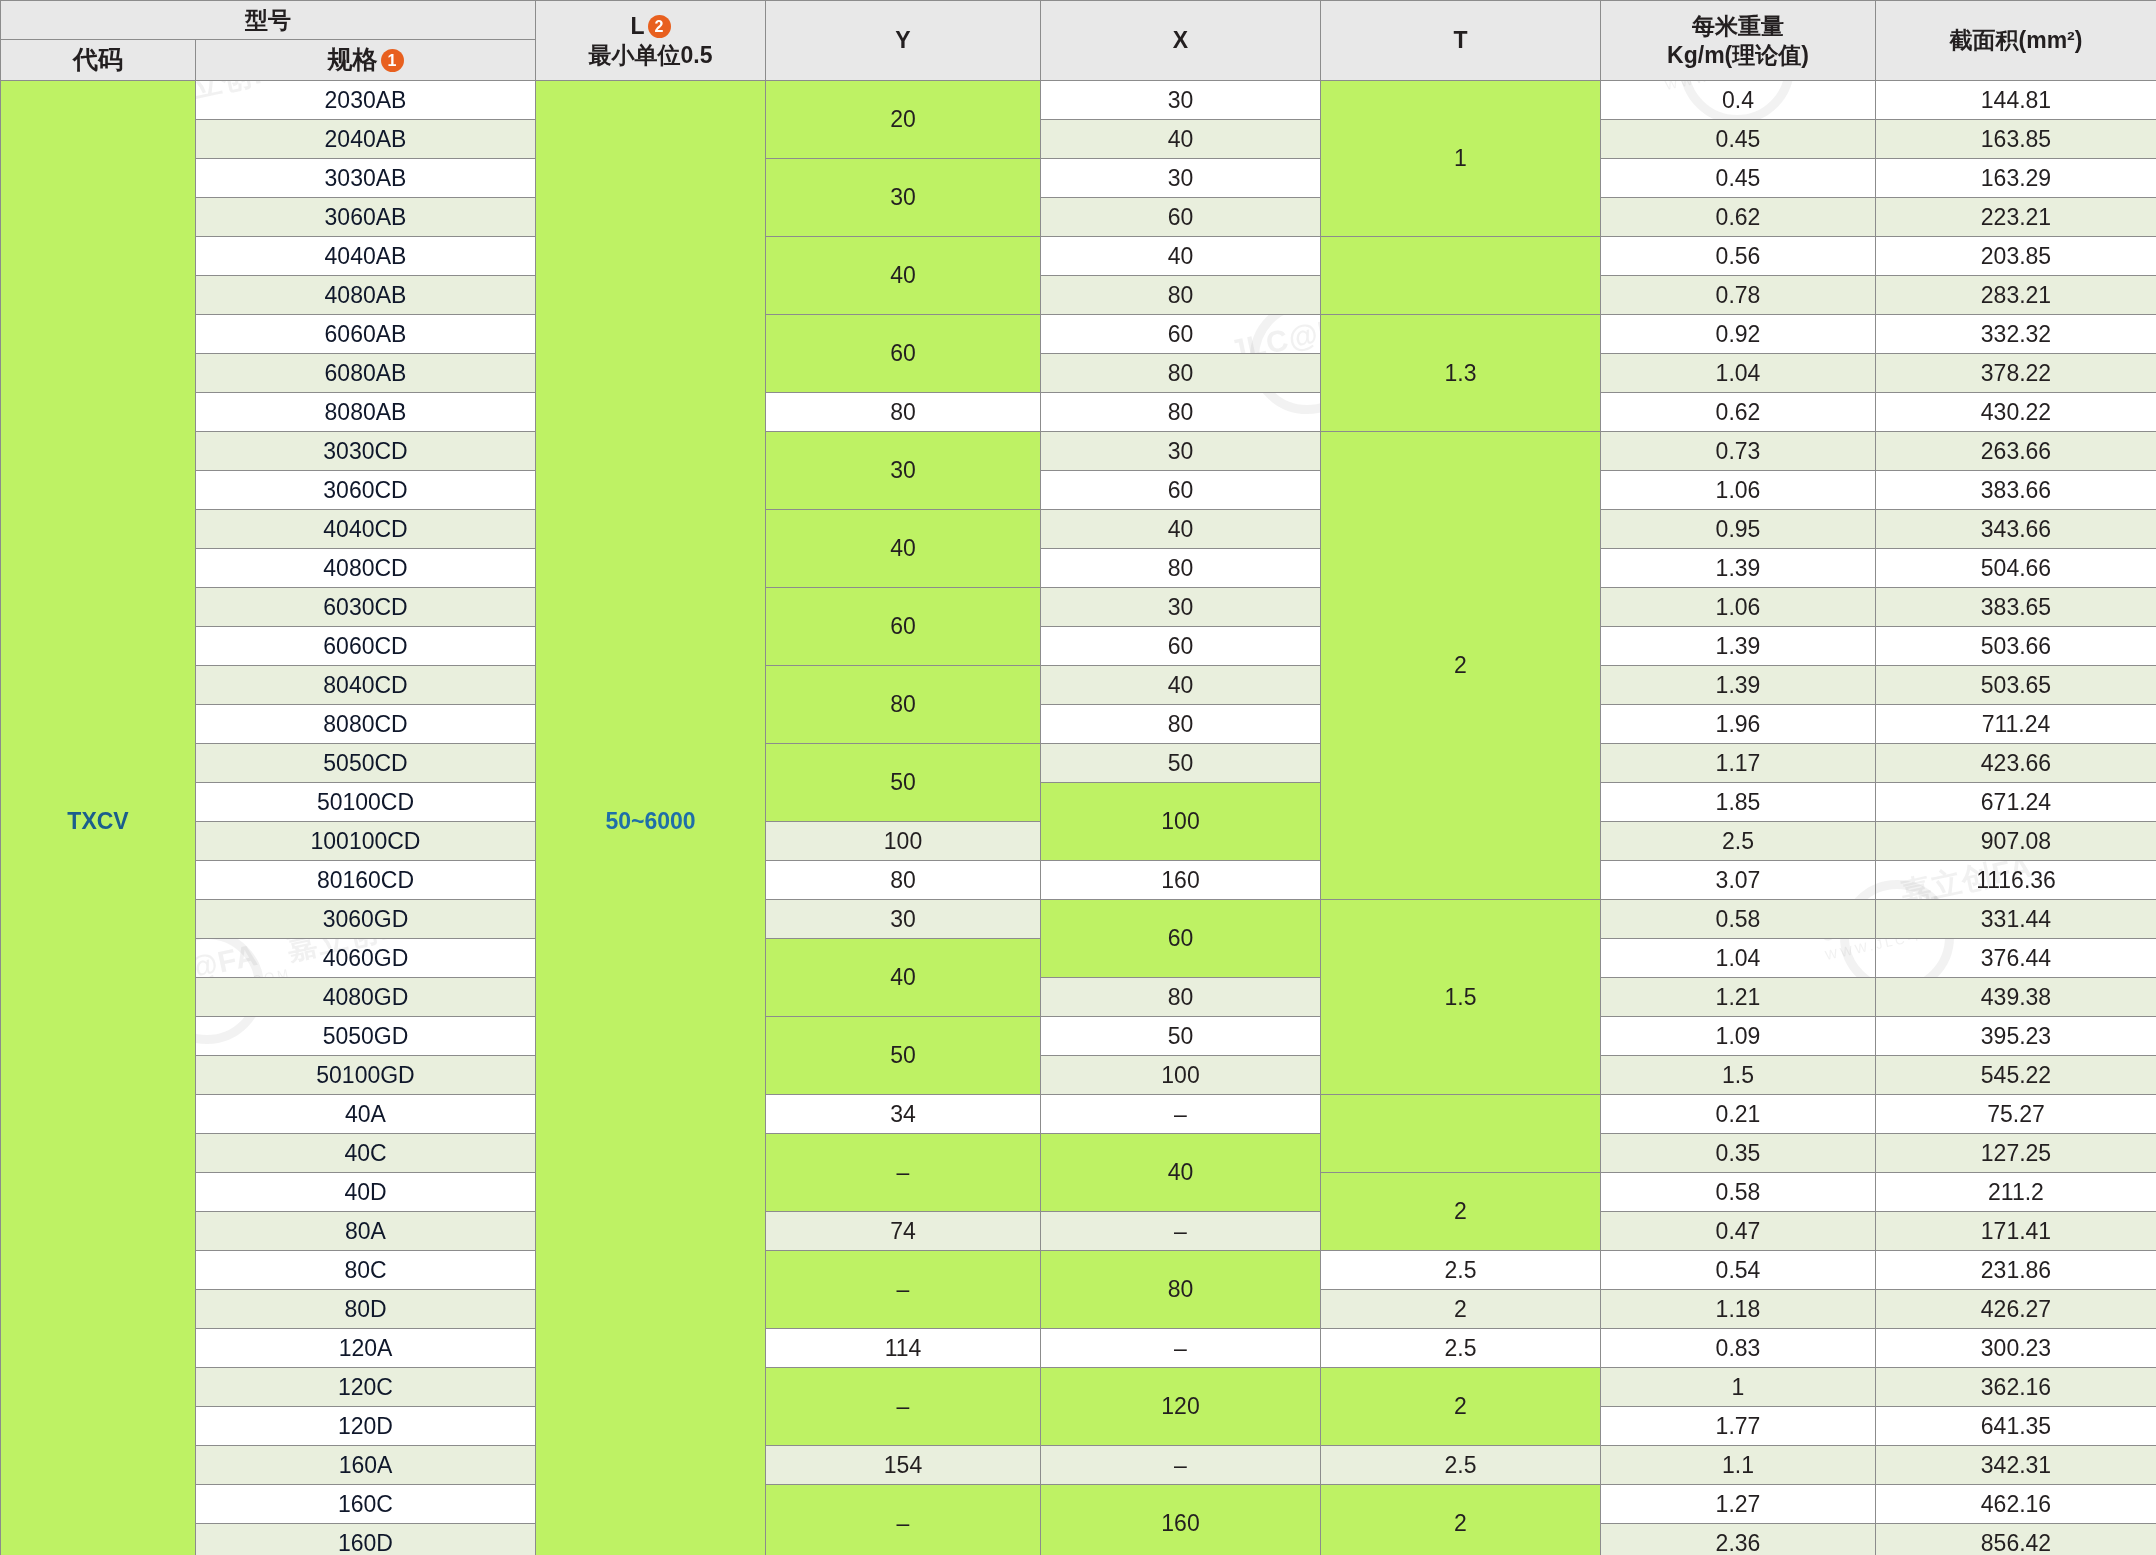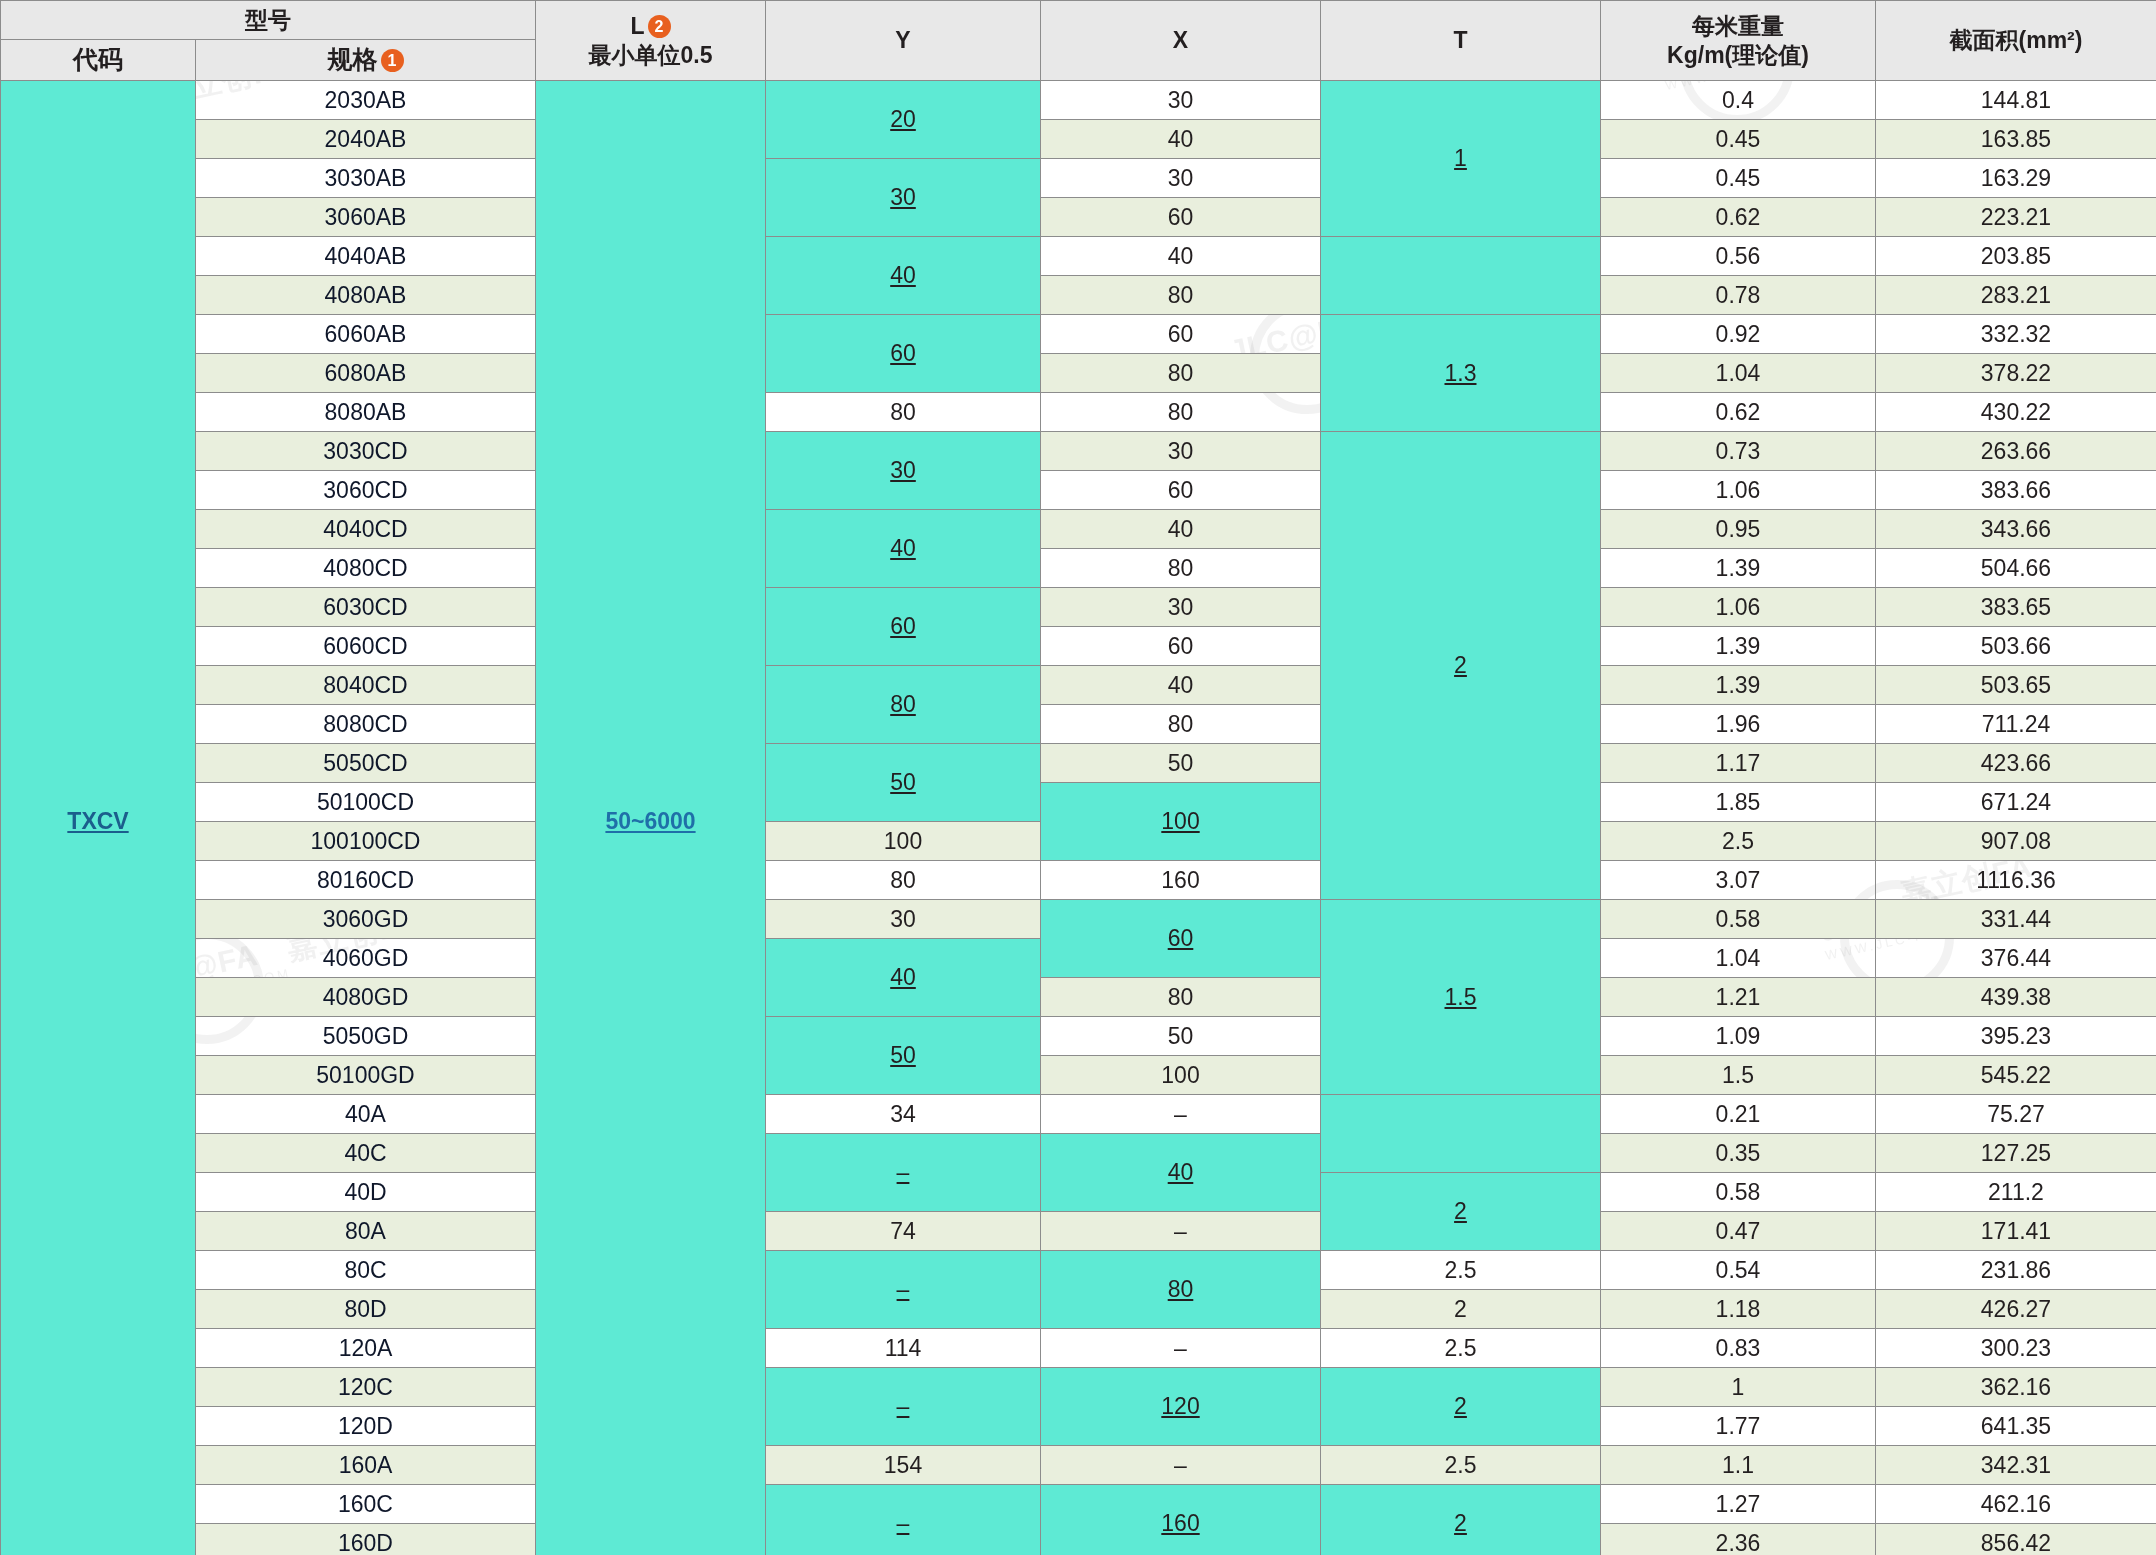--- a/index.html
+++ b/index.html
@@ -111,22 +111,21 @@
     color: #1f6fa8;
   }
   td.val {
     font-size: 25px;
     color: #231f20;
   }
   tbody tr.alt td {
     background: #e9efdd;
   }
   tbody tr td.white-span {
-    background: #5eead4;
-    text-decoration: underline;
+    background: #bef264;
   }
 </style>
 </head>
 <body>
 
 <div class="sheet">
 
   <div class="wm-layer">
     <div class="wm-ring" style="left:36px; top:72px;"></div>
     <div class="wm" style="left:18px; top:92px;">JLC@FA<small>WWW.JLC-FA.COM</small></div>

